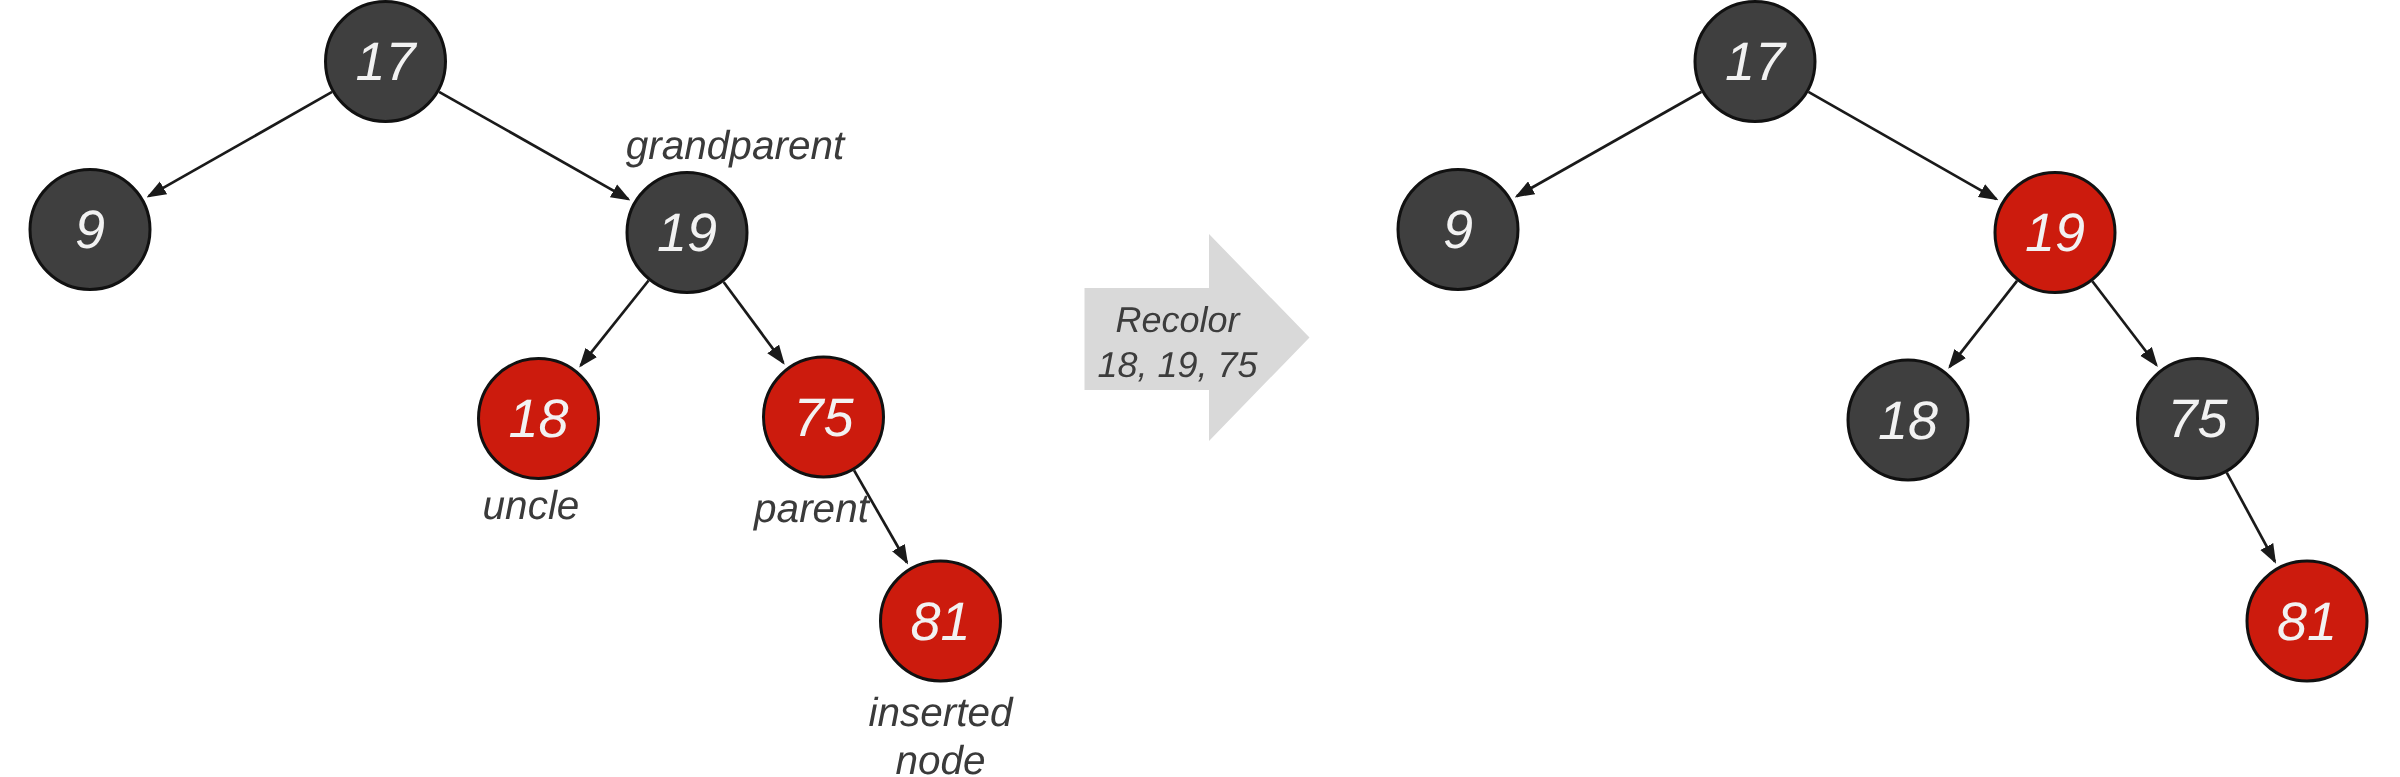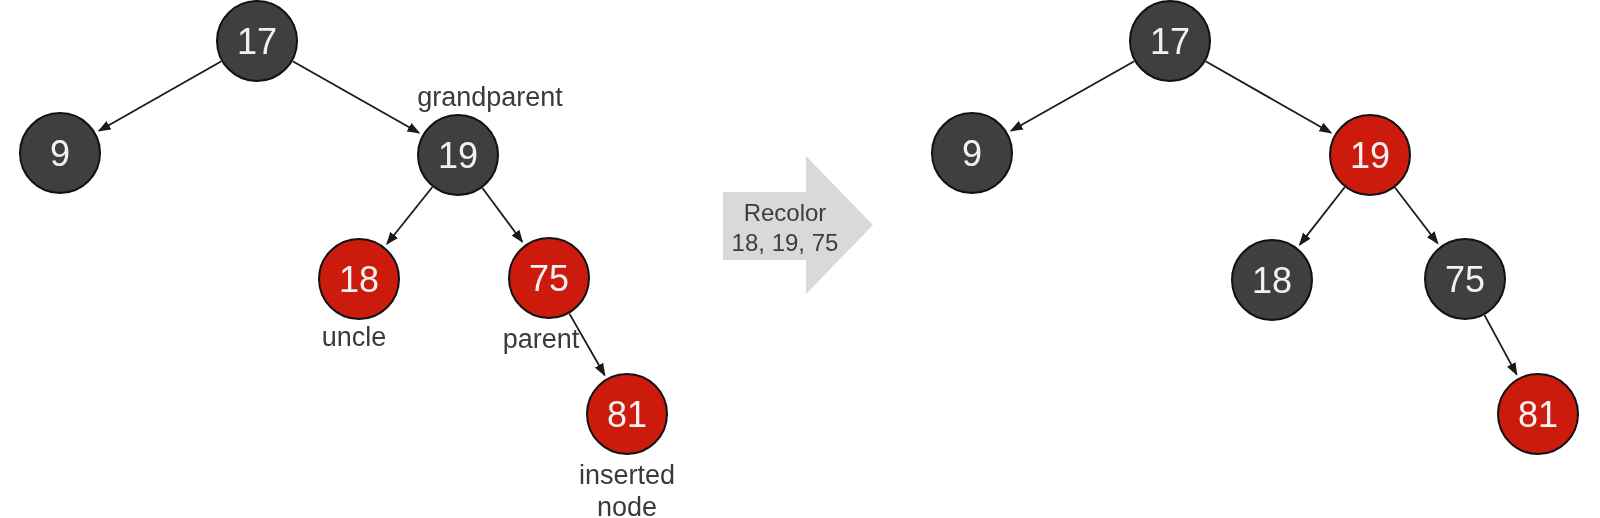--- a/index.html
+++ b/index.html
@@ -7,20 +7,21 @@
     padding: 0;
     background: #ffffff;
     font-family: "Liberation Sans", sans-serif;
   }
   .canvas {
     position: relative;
     width: 1600px;
     height: 518px;
     background: #ffffff;
     overflow: hidden;
+    font-style: italic;
   }
   svg text {
     font-family: "Liberation Sans", sans-serif;
     user-select: none;
   }
   .node-value {
     font-size: 36px;
   }
   .annotation {
     font-size: 27px;

